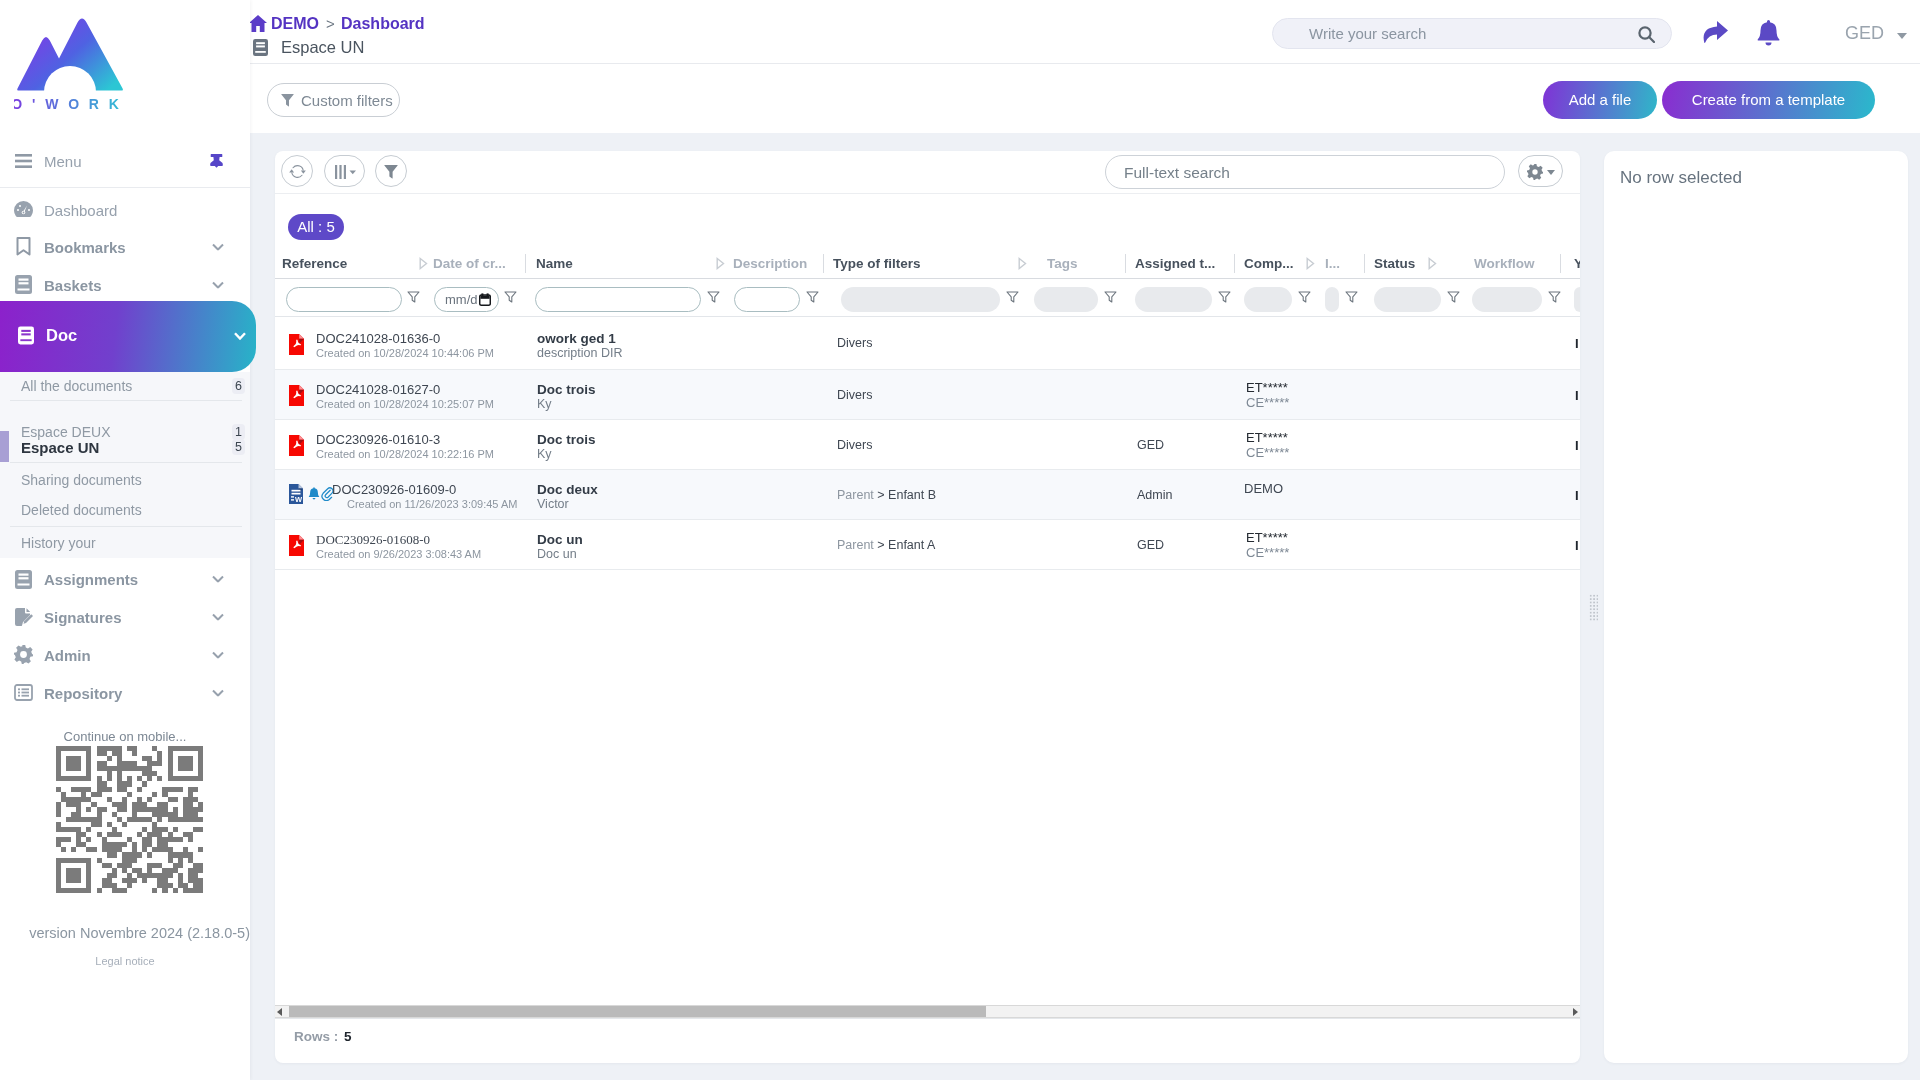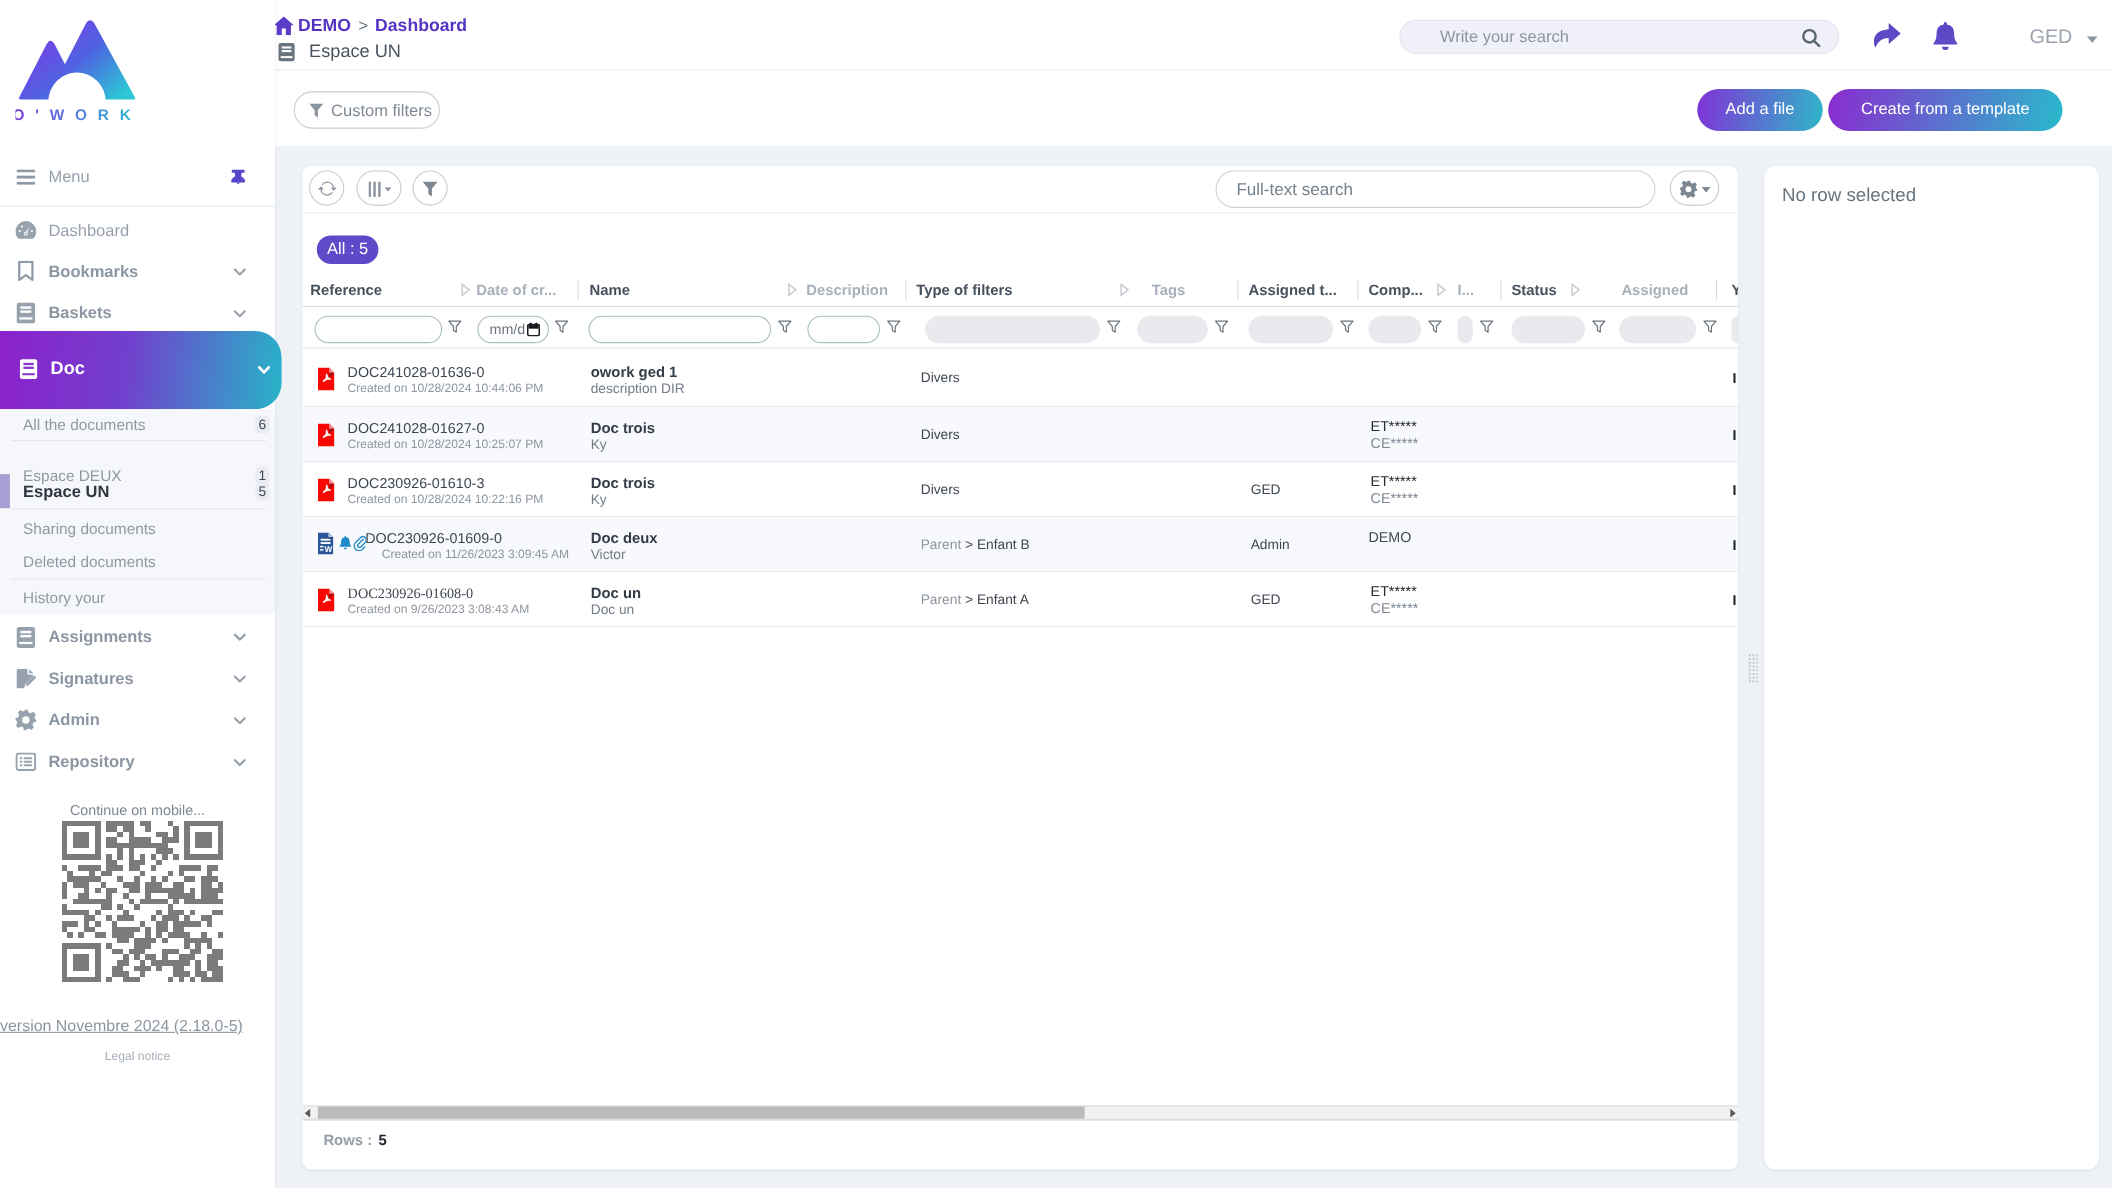--- a/index.html
+++ b/index.html
@@ -109,21 +109,21 @@
 <div class="hcell" style="left:1244px;">Comp...</div>
 <svg class="sortt" style="left:1306px;" width="9" height="13" viewBox="0 0 9 13" fill="none" stroke="#c8cdd3" stroke-width="1.4">
     <path d="M1.2 1.5 L7.5 6.5 L1.2 11.5 Z"></path>
   </svg>
 <div class="hcell g" style="left:1325px;">I...</div>
 <div class="vline" style="left:1364px;"></div>
 <div class="hcell" style="left:1374px;">Status</div>
 <svg class="sortt" style="left:1428px;" width="9" height="13" viewBox="0 0 9 13" fill="none" stroke="#c8cdd3" stroke-width="1.4">
     <path d="M1.2 1.5 L7.5 6.5 L1.2 11.5 Z"></path>
   </svg>
-<div class="hcell g" style="left:1474px;">Assigned</div>
+<div class="hcell g" style="left:1474px;">Workflow</div>
 <div class="vline" style="left:1560px;"></div>
 <div class="hcell" style="left:1574px; width:6px; overflow:hidden;">Y...</div>
 <div class="abs" style="left:275px; top:278px; width:1305px; height:1px; background:#d8dbe0;"></div>
 
 <div class="finput" style="left:286px; width:116px;"></div>
 <svg class="funnel" style="left:407px;" width="13" height="12" viewBox="0 0 13 12" fill="none" stroke="#6c757e" stroke-width="1.1">
     <path d="M1 1 H12 L7.8 5.8 V11 L5.2 9.2 V5.8 Z" stroke-linejoin="round"></path>
   </svg>
 <div class="finput" style="left:434px; width:65px;">
   <span style="position:absolute; left:10px; top:4px; font-size:13px; color:#6a737d;">mm/d</span>
@@ -686,15 +686,15 @@
         <rect x="24" y="27" width="2" height="1"></rect>
         <rect x="27" y="27" width="2" height="1"></rect>
         <rect x="0" y="28" width="7" height="1"></rect>
         <rect x="8" y="28" width="1" height="1"></rect>
         <rect x="11" y="28" width="3" height="1"></rect>
         <rect x="19" y="28" width="1" height="1"></rect>
         <rect x="21" y="28" width="1" height="1"></rect>
         <rect x="23" y="28" width="1" height="1"></rect>
         <rect x="25" y="28" width="4" height="1"></rect>
       </svg></div>
-  <div class="abs" style="left:0; top:925px; width:250px; text-align:left; font-size:14.5px; color:#8b96a1;text-decoration:underline;">version Novembre 2024 (2.18.0-5)</div>
+  <div class="abs" style="left:0; top:925px; width:250px; text-align:right; font-size:14.5px; color:#8b96a1;">version Novembre 2024 (2.18.0-5)</div>
   <div class="abs" style="left:0; top:955px; width:250px; text-align:center; font-size:11px; color:#a7afba;">Legal notice</div>
 </div>
 
 </body></html>

